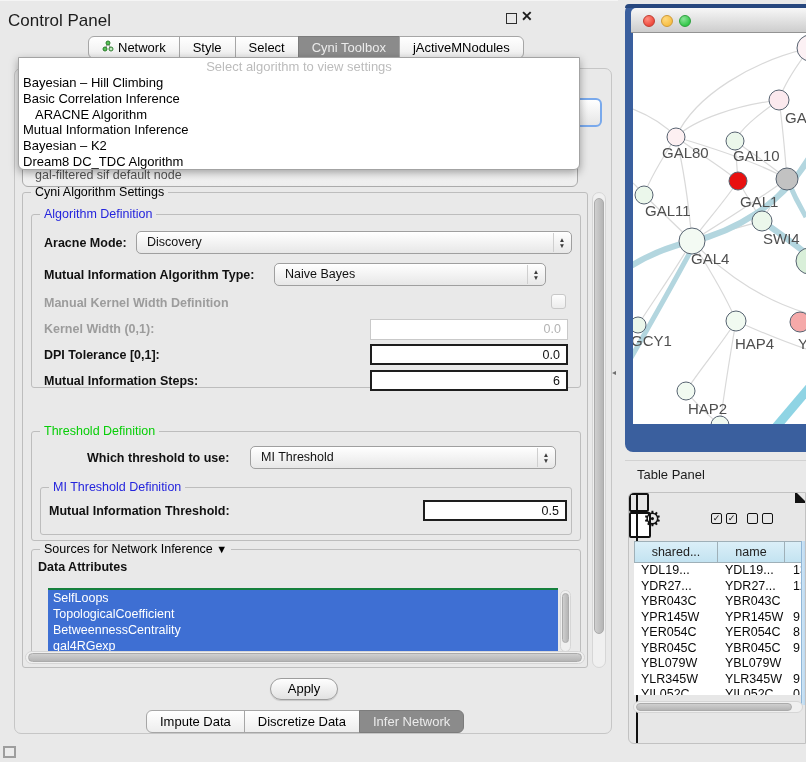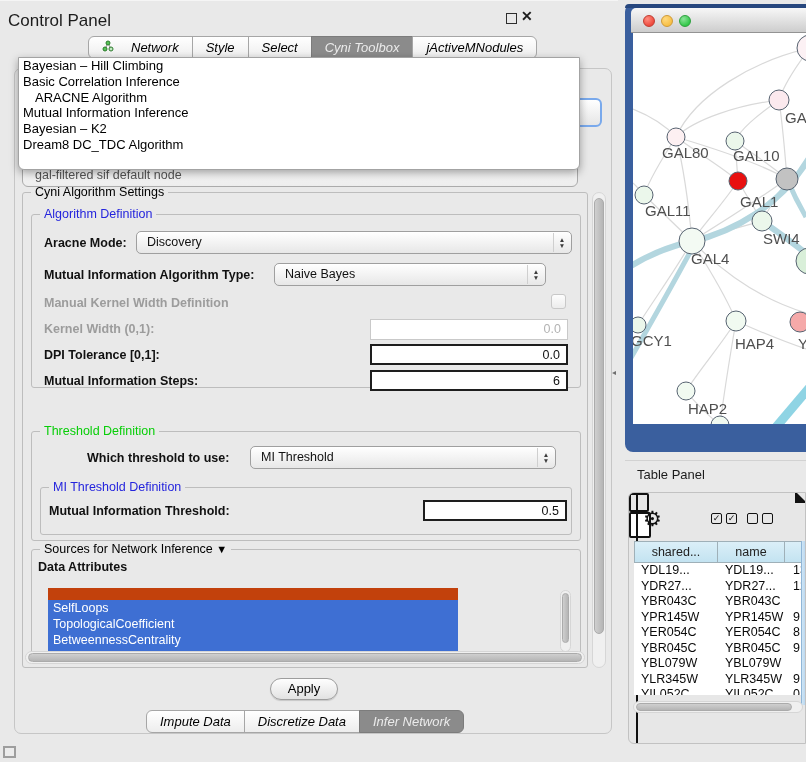--- a/index.html
+++ b/index.html
@@ -16,21 +16,21 @@
 
   
   #cp-titlebar { left:0; top:0; width:618px; height:32px; background:#e9e9e9; border-top:1px solid #f5f5f5; }
   #cp-title { left:8px; top:11px; font-size:17px; color:#1c1c1c; }
   #cp-float { left:506px; top:13px; width:11px; height:11px; border:1.5px solid #2e2e2e; background:transparent; }
   #cp-close { left:521px; top:8px; font-size:14px; font-weight:bold; color:#1c1c1c; }
 
   
   .tabbar { display:flex; height:23px; }
   .tab { background:linear-gradient(#ffffff,#ededed); border:1px solid #a6a6a6; margin-left:-1px;
-         font-size:13px; line-height:21px; padding:8px 13px; color:#000; display:flex; align-items:center; gap:17px;font-style:italic; }
+         font-size:13px; line-height:21px; padding:8px 13px; color:#000; display:flex; align-items:center; gap:4px; }
   .tab:first-child { border-radius:6px 0 0 6px; margin-left:0; }
   .tab:last-child { border-radius:0 6px 6px 0; }
   .tab.active { background:#8b8b8b; color:#ebebeb; border-color:#7c7c7c; }
   #top-tabs { left:88px; top:36px; }
   #bottom-tabs { left:146px; top:710px; }
 
   
   #cp-panel { left:14px; top:68px; width:598px; height:666px; border:1px solid #c6c6c6; border-radius:7px;
               background:#e9e9e9; }
 
@@ -64,22 +64,22 @@
   
   .field { position:absolute; height:21px; background:#fff; border:1px solid #989898; font-size:12.5px;
            text-align:right; padding:0 6px; line-height:19px; color:#111; }
   .field.strong { border:2px solid #1e1e1e; }
   .field.disabled { border:1px solid #c9c9c9; color:#b3b3b3; }
 
   .checkbox { position:absolute; width:15px; height:15px; border:1px solid #c8c8c8; border-radius:3px;
               background:linear-gradient(#fdfdfd,#ececec); }
 
   
-  #attr-list { position:absolute; left:16px; top:38px; width:410px; height:66px; background:#c2410c; overflow:hidden;
-               padding-top:12px; }
+  #attr-list { position:absolute; left:16px; top:38px; width:510px; height:66px; background:#15803d; overflow:hidden;
+               padding-top:2px; }
   .attr-item { font-size:12.5px; line-height:16px; height:16px; padding-left:5px; color:#000; }
   .attr-item.sel { background:#3e6fd3; color:#fff; }
 
   
   .sb-track-v { position:absolute; background:#f0f0f0; border:1px solid #d6d6d6; border-radius:7px; }
   .sb-thumb-v { position:absolute; left:1px; right:1px; background:linear-gradient(90deg,#cfcfcf,#b5b5b5);
                 border-radius:6px; border:1px solid #ababab; }
   .sb-track-h { position:absolute; background:#f0f0f0; border:1px solid #d6d6d6; border-radius:7px; }
   .sb-thumb-h { position:absolute; top:1px; bottom:1px; background:linear-gradient(#cfcfcf,#b5b5b5);
                 border-radius:6px; border:1px solid #ababab; }
@@ -164,20 +164,21 @@
       <span>jActiveMNodules</span>
     </div>
 </div>
 
 <div class="abs" id="cp-panel"></div>
 
 <div class="abs" id="focused-combo-sliver"></div>
 <div class="abs" id="hidden-combo">gal-filtered sif default node</div>
 
 <div class="abs" id="algo-popup">
+  <div id="algo-popup-title">Select algorithm to view settings</div>
   <div id="popup-items">
       <div class="popup-item">Bayesian – Hill Climbing</div>
       <div class="popup-item">Basic Correlation Inference</div>
       <div class="popup-item sel">ARACNE Algorithm</div>
       <div class="popup-item">Mutual Information Inference</div>
       <div class="popup-item">Bayesian – K2</div>
       <div class="popup-item">Dream8 DC_TDC Algorithm</div>
     </div>
 </div>
 

